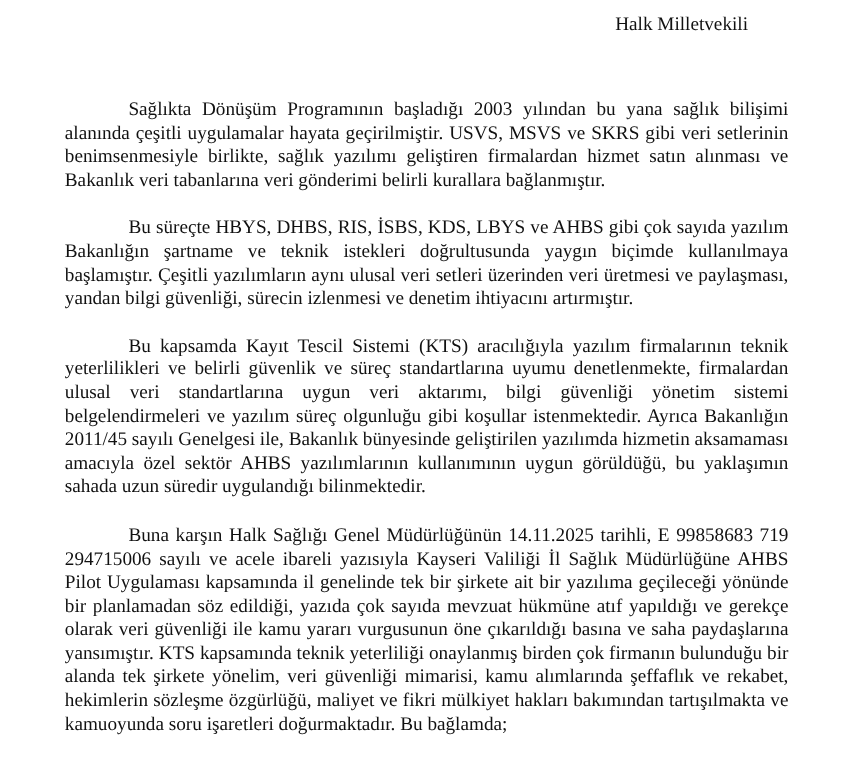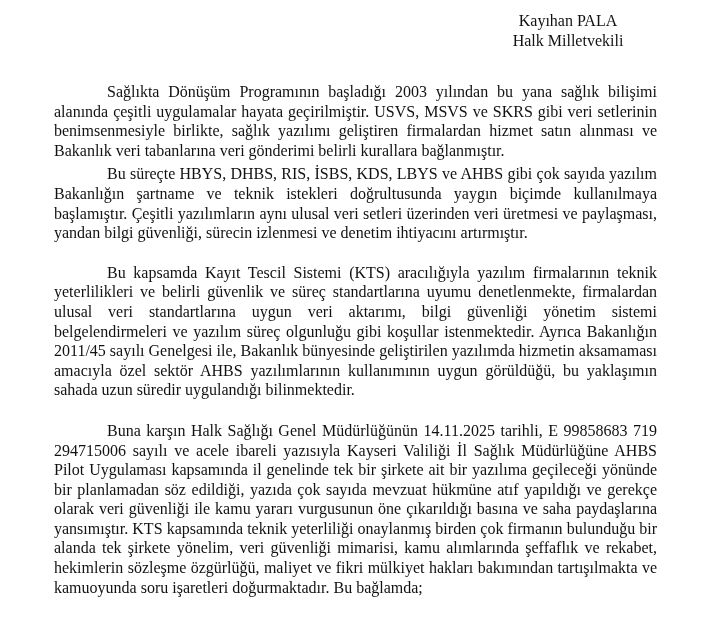--- a/index.html
+++ b/index.html
@@ -37,30 +37,29 @@
       width: 603px;
       top: 82px;
     }
     .para {
       margin: 0 0 21px 0;
       text-align: justify;
       text-indent: 53px;
       line-height: 19.6px;
       font-size: 16px;
     }
-    .para.p1 { margin-bottom: 4px; }
+    .para.p1 { margin-bottom: 20px; }
     .para.p2 { margin-bottom: 20px; }
     .para.p3 { }
   </style>
 </head>
 <body>
 
 <div class="page">
   <div class="signature">
-    <div>Kayıhan PALA</div>
     <div>Halk Milletvekili</div>
   </div>
 
   <div class="body-text">
     <p class="para p1">Sağlıkta Dönüşüm Programının başladığı 2003 yılından bu yana sağlık bilişimi alanında çeşitli uygulamalar hayata geçirilmiştir. USVS, MSVS ve SKRS gibi veri setlerinin benimsenmesiyle birlikte, sağlık yazılımı geliştiren firmalardan hizmet satın alınması ve Bakanlık veri tabanlarına veri gönderimi belirli kurallara bağlanmıştır.</p>
     <p class="para p2">Bu süreçte HBYS, DHBS, RIS, İSBS, KDS, LBYS ve AHBS gibi çok sayıda yazılım Bakanlığın şartname ve teknik istekleri doğrultusunda yaygın biçimde kullanılmaya başlamıştır. Çeşitli yazılımların aynı ulusal veri setleri üzerinden veri üretmesi ve paylaşması, yandan bilgi güvenliği, sürecin izlenmesi ve denetim ihtiyacını artırmıştır.</p>
     <p class="para p3">Bu kapsamda Kayıt Tescil Sistemi (KTS) aracılığıyla yazılım firmalarının teknik yeterlilikleri ve belirli güvenlik ve süreç standartlarına uyumu denetlenmekte, firmalardan ulusal veri standartlarına uygun veri aktarımı, bilgi güvenliği yönetim sistemi belgelendirmeleri ve yazılım süreç olgunluğu gibi koşullar istenmektedir. Ayrıca Bakanlığın 2011/45 sayılı Genelgesi ile, Bakanlık bünyesinde geliştirilen yazılımda hizmetin aksamaması amacıyla özel sektör AHBS yazılımlarının kullanımının uygun görüldüğü, bu yaklaşımın sahada uzun süredir uygulandığı bilinmektedir.</p>
     <p class="para p4">Buna karşın Halk Sağlığı Genel Müdürlüğünün 14.11.2025 tarihli, E 99858683 719 294715006 sayılı ve acele ibareli yazısıyla Kayseri Valiliği İl Sağlık Müdürlüğüne AHBS Pilot Uygulaması kapsamında il genelinde tek bir şirkete ait bir yazılıma geçileceği yönünde bir planlamadan söz edildiği, yazıda çok sayıda mevzuat hükmüne atıf yapıldığı ve gerekçe olarak veri güvenliği ile kamu yararı vurgusunun öne çıkarıldığı basına ve saha paydaşlarına yansımıştır. KTS kapsamında teknik yeterliliği onaylanmış birden çok firmanın bulunduğu bir alanda tek şirkete yönelim, veri güvenliği mimarisi, kamu alımlarında şeffaflık ve rekabet, hekimlerin sözleşme özgürlüğü, maliyet ve fikri mülkiyet hakları bakımından tartışılmakta ve kamuoyunda soru işaretleri doğurmaktadır. Bu bağlamda;</p>
   </div>
 </div>

